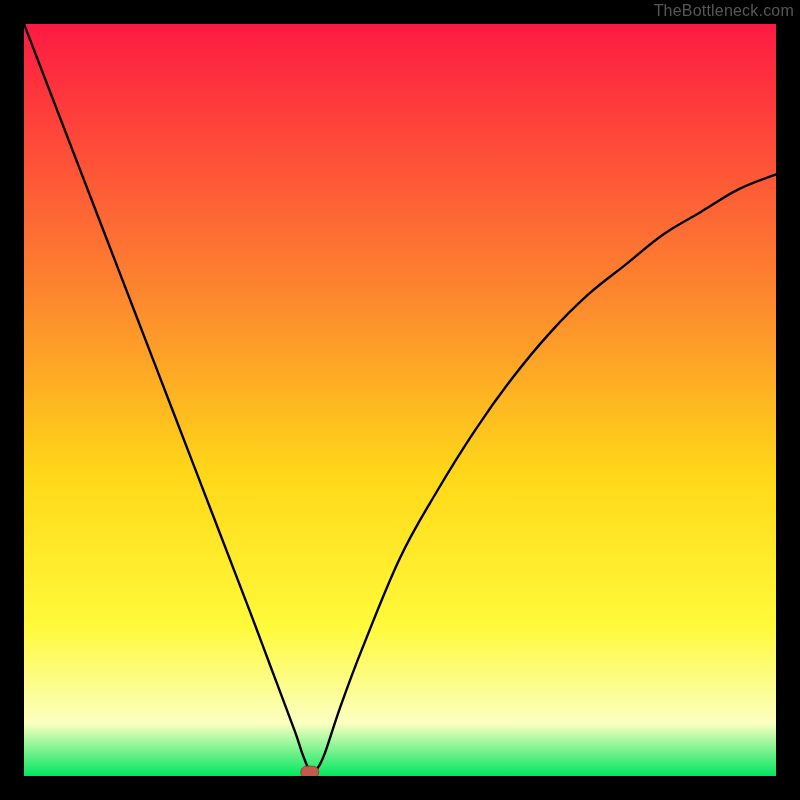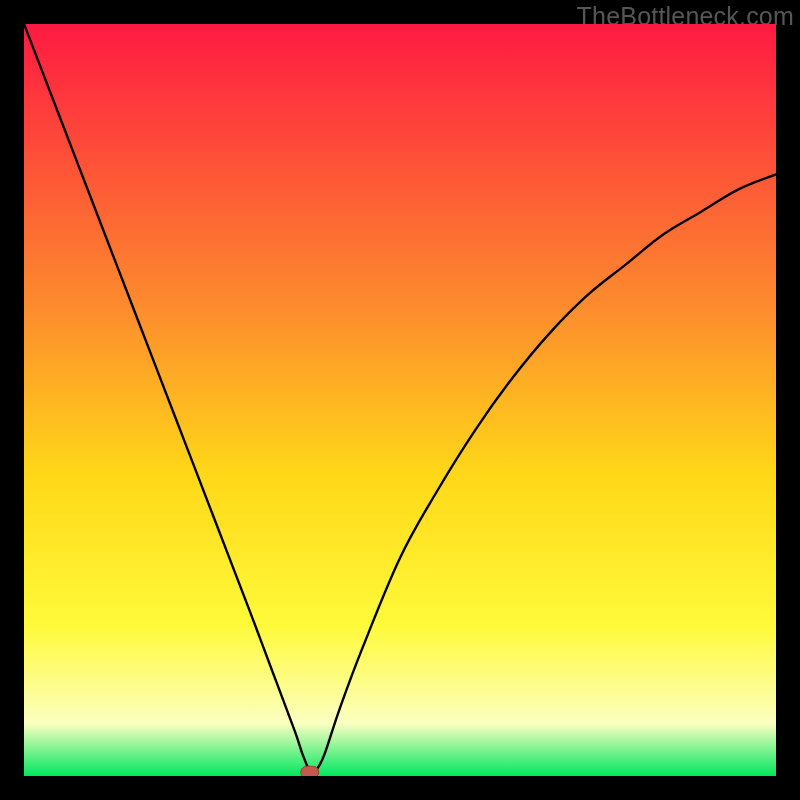--- a/index.html
+++ b/index.html
@@ -24,21 +24,21 @@
     left: 0;
     top: 0;
     width: 752px;
     height: 752px;
   }
   .watermark {
     position: absolute;
     top: 2px;
     right: 6px;
     color: #565656;
-    font-size: 25px;
+    font-size: 16px;
     font-weight: 500;
     letter-spacing: 0.2px;
   }
   svg { display: block; }
 </style>
 </head>
 <body>
 
 <div class="watermark">TheBottleneck.com</div>
 

